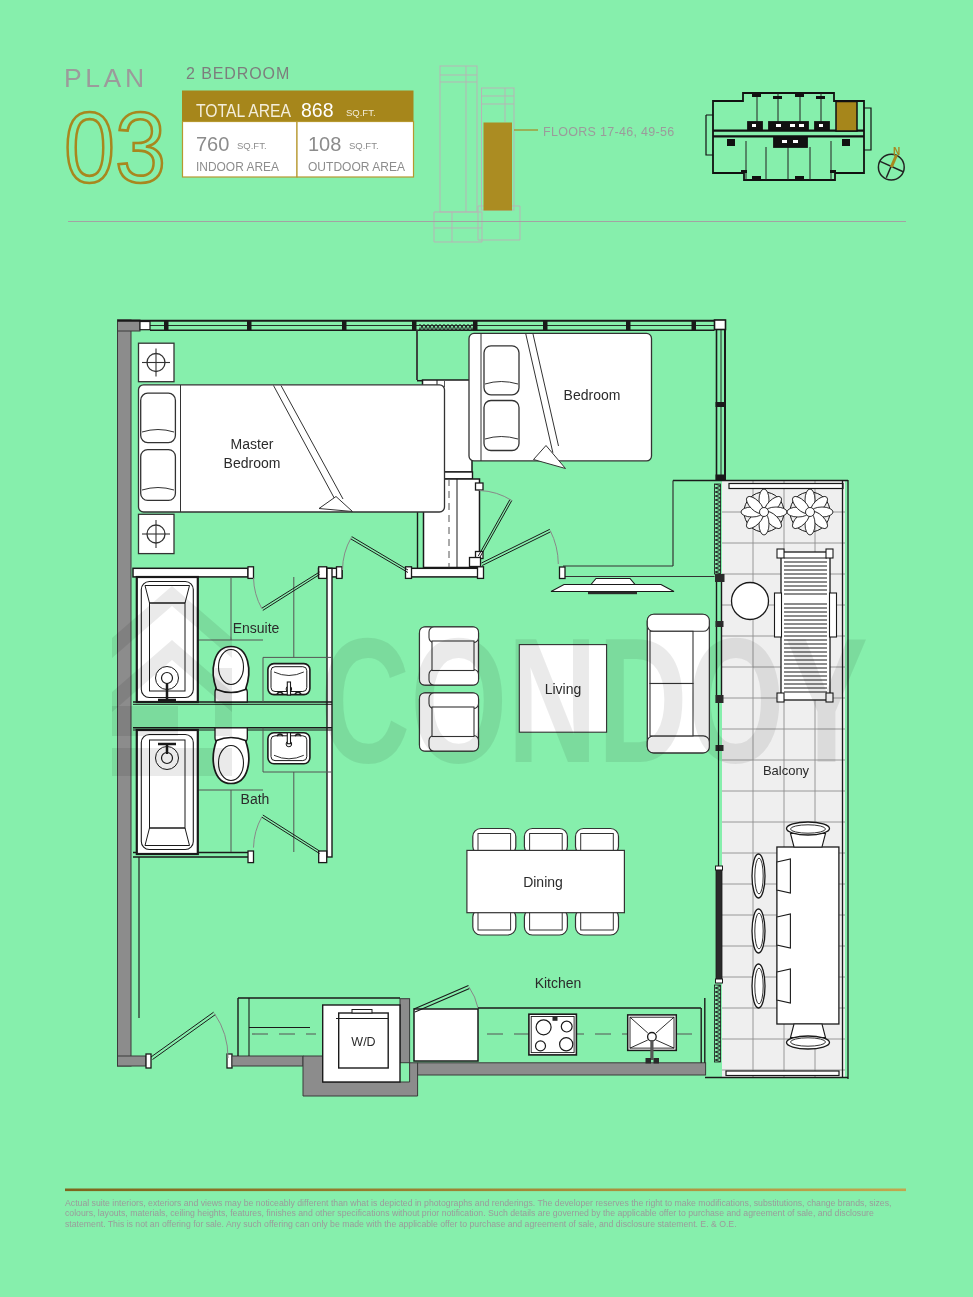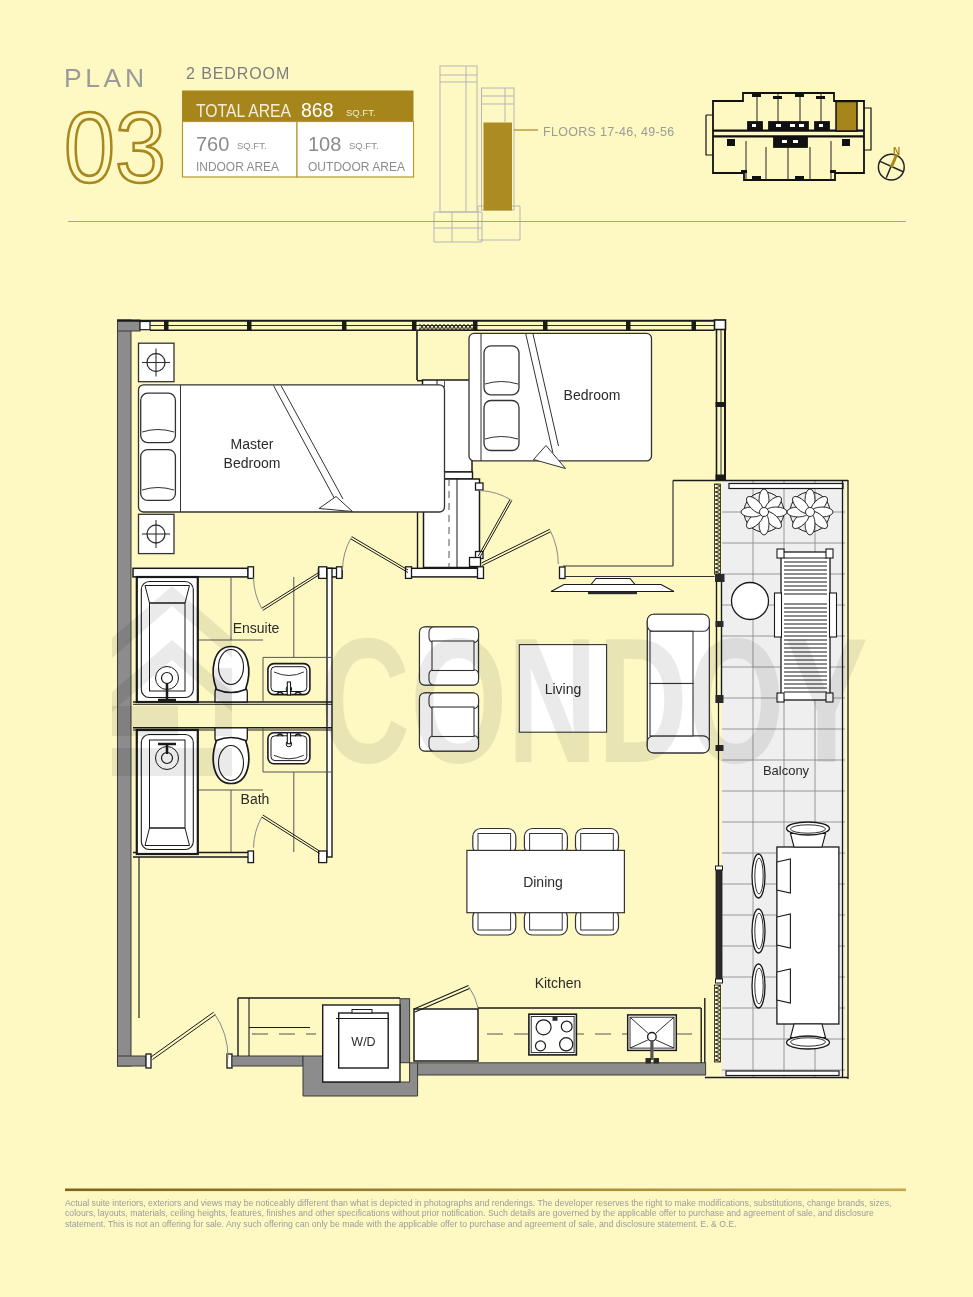--- a/index.html
+++ b/index.html
@@ -1,17 +1,17 @@
 <!DOCTYPE html>
 <html><head>
 <meta charset="utf-8">
 <style>
   html,body{margin:0;padding:0;background:#ffffff;}
   *{font-family:"Liberation Sans", sans-serif;}
-  #page{position:relative;width:973px;height:1297px;overflow:hidden;background:#fef9c3;}
+  #page{position:relative;width:973px;height:1297px;overflow:hidden;background:#86efac;}
 </style>
 </head>
 <body>
 <div id="page">
 <svg width="973" height="1297" viewBox="0 0 973 1297">
 <defs>
   <pattern id="hz" width="4" height="6.5" patternUnits="userSpaceOnUse">
     <path d="M0,6.5 L2,0 L4,6.5" fill="none" stroke="#222" stroke-width="1.05"></path>
   </pattern>
   <pattern id="vz" width="6.5" height="4" patternUnits="userSpaceOnUse">

